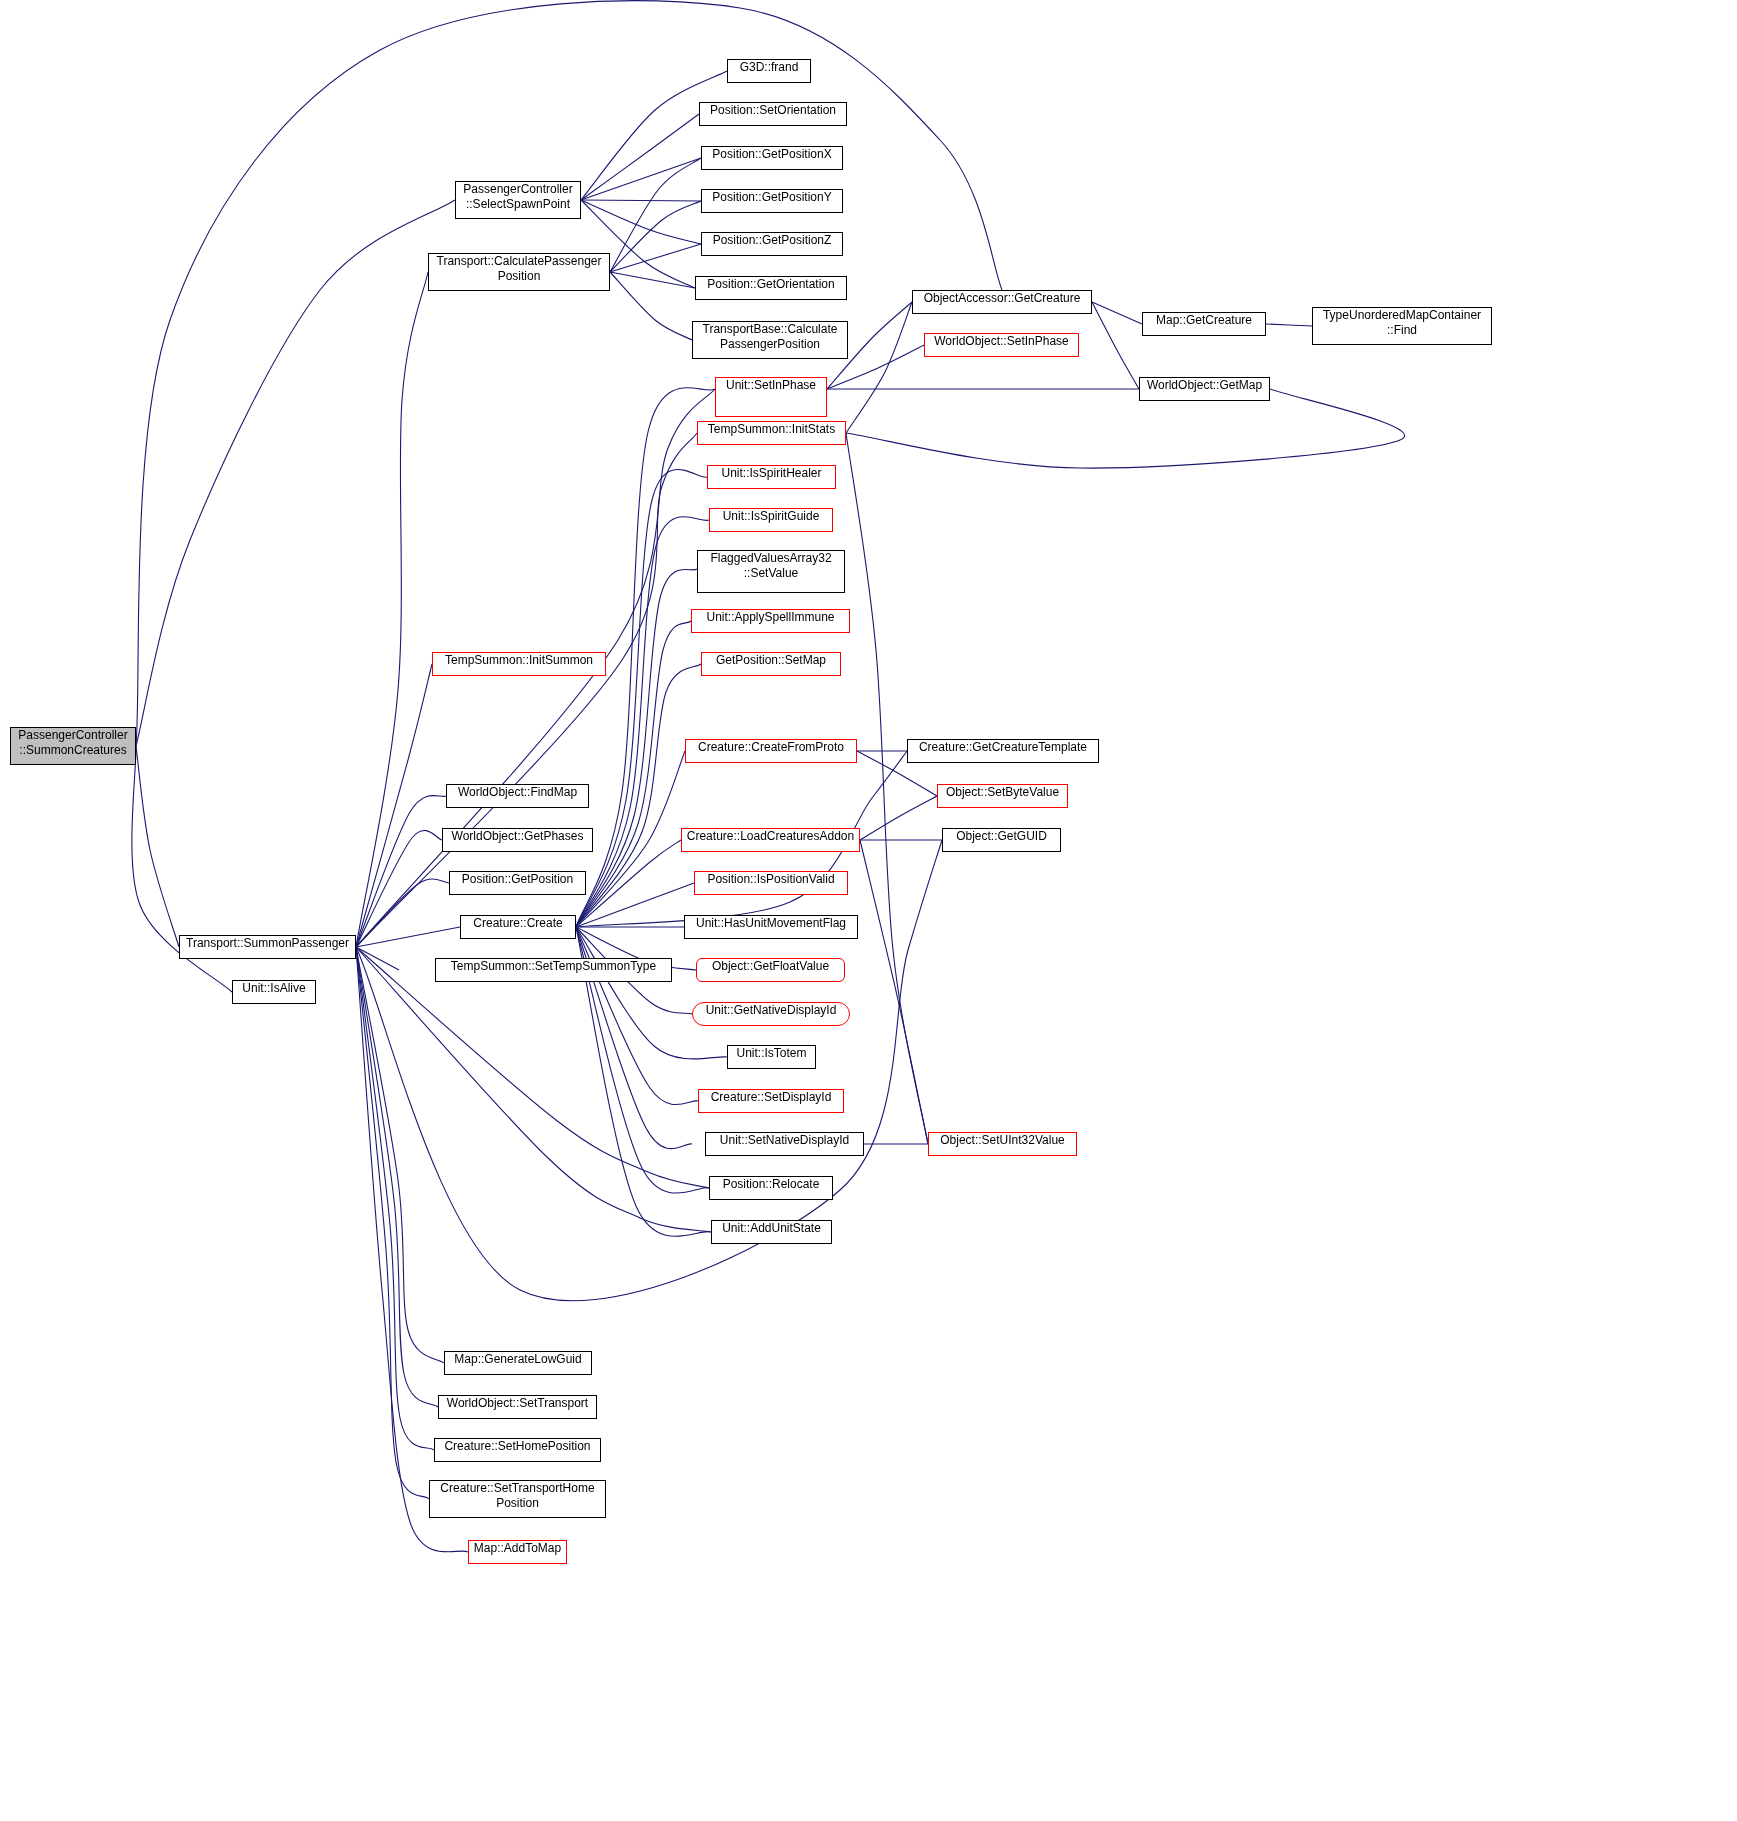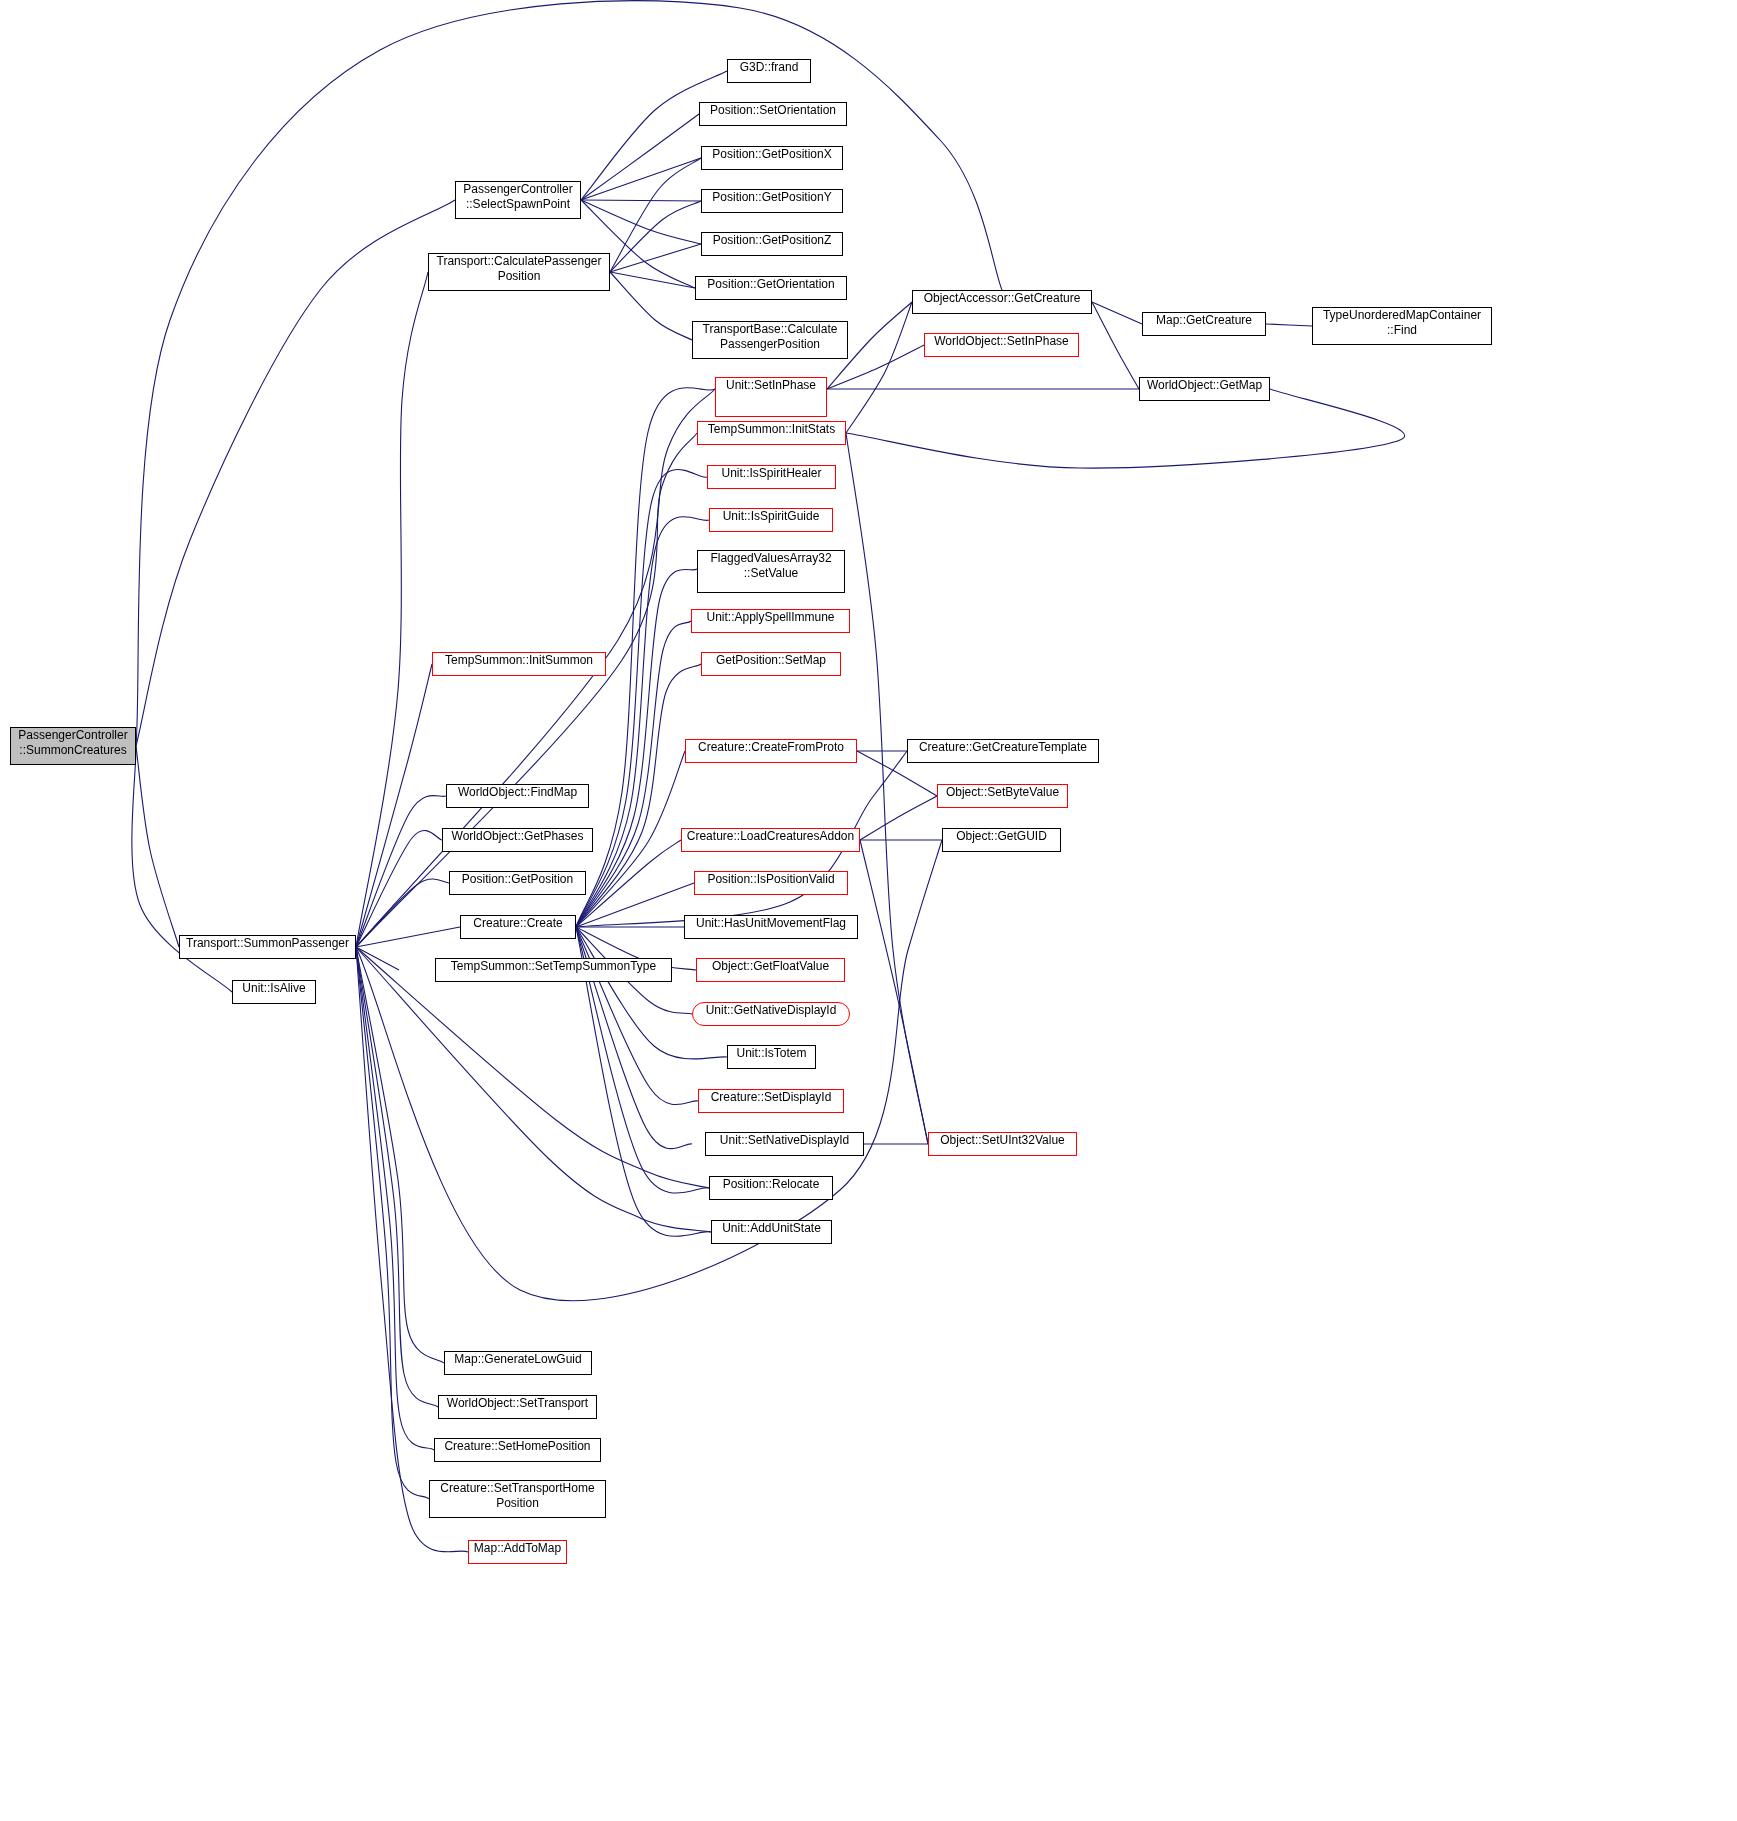--- a/index.html
+++ b/index.html
@@ -134,21 +134,21 @@
       <div class="node normal" style="left: 446px; top: 784px; width: 143px; height: 24px;"><span>WorldObject::FindMap</span></div>
       <div class="node truncated" style="left: 937px; top: 784px; width: 131px; height: 24px;"><span>Object::SetByteValue</span></div>
       <div class="node normal" style="left: 442px; top: 828px; width: 151px; height: 24px;"><span>WorldObject::GetPhases</span></div>
       <div class="node truncated" style="left: 681px; top: 828px; width: 179px; height: 24px;"><span>Creature::LoadCreaturesAddon</span></div>
       <div class="node normal" style="left: 942px; top: 828px; width: 119px; height: 24px;"><span>Object::GetGUID</span></div>
       <div class="node normal" style="left: 449px; top: 871px; width: 137px; height: 24px;"><span>Position::GetPosition</span></div>
       <div class="node truncated" style="left: 694px; top: 871px; width: 154px; height: 24px;"><span>Position::IsPositionValid</span></div>
       <div class="node normal" style="left: 460px; top: 915px; width: 116px; height: 24px;"><span>Creature::Create</span></div>
       <div class="node normal" style="left: 684px; top: 915px; width: 174px; height: 24px;"><span>Unit::HasUnitMovementFlag</span></div>
       <div class="node normal" style="left: 179px; top: 935px; width: 177px; height: 24px;"><span>Transport::SummonPassenger</span></div>
-      <div class="node truncated" style="left: 696px; top: 958px; width: 149px; height: 24px;"><span>Object::GetFloatValue</span></div>
+      <div class="node truncated" style="left: 696px; top: 958px; width: 149px; height: 24px; border-radius: 6px;"><span>Object::GetFloatValue</span></div>
       <div class="node normal" style="left: 399px; top: 958px; width: 237px; height: 24px; margin-left: 36px;"><span>TempSummon::SetTempSummonType</span></div>
       <div class="node normal" style="left: 232px; top: 980px; width: 84px; height: 24px;"><span>Unit::IsAlive</span></div>
       <div class="node truncated" style="left: 692px; top: 1002px; width: 158px; height: 24px; border-radius: 12px;"><span>Unit::GetNativeDisplayId</span></div>
       <div class="node normal" style="left: 727px; top: 1045px; width: 89px; height: 24px;"><span>Unit::IsTotem</span></div>
       <div class="node truncated" style="left: 698px; top: 1089px; width: 146px; height: 24px;"><span>Creature::SetDisplayId</span></div>
       <div class="node normal" style="left: 692px; top: 1132px; width: 159px; height: 24px; margin-left: 13px;"><span>Unit::SetNativeDisplayId</span></div>
       <div class="node truncated" style="left: 928px; top: 1132px; width: 149px; height: 24px;"><span>Object::SetUInt32Value</span></div>
       <div class="node normal" style="left: 709px; top: 1176px; width: 124px; height: 24px;"><span>Position::Relocate</span></div>
       <div class="node normal" style="left: 711px; top: 1220px; width: 121px; height: 24px;"><span>Unit::AddUnitState</span></div>
       <div class="node normal" style="left: 444px; top: 1351px; width: 148px; height: 24px;"><span>Map::GenerateLowGuid</span></div>

